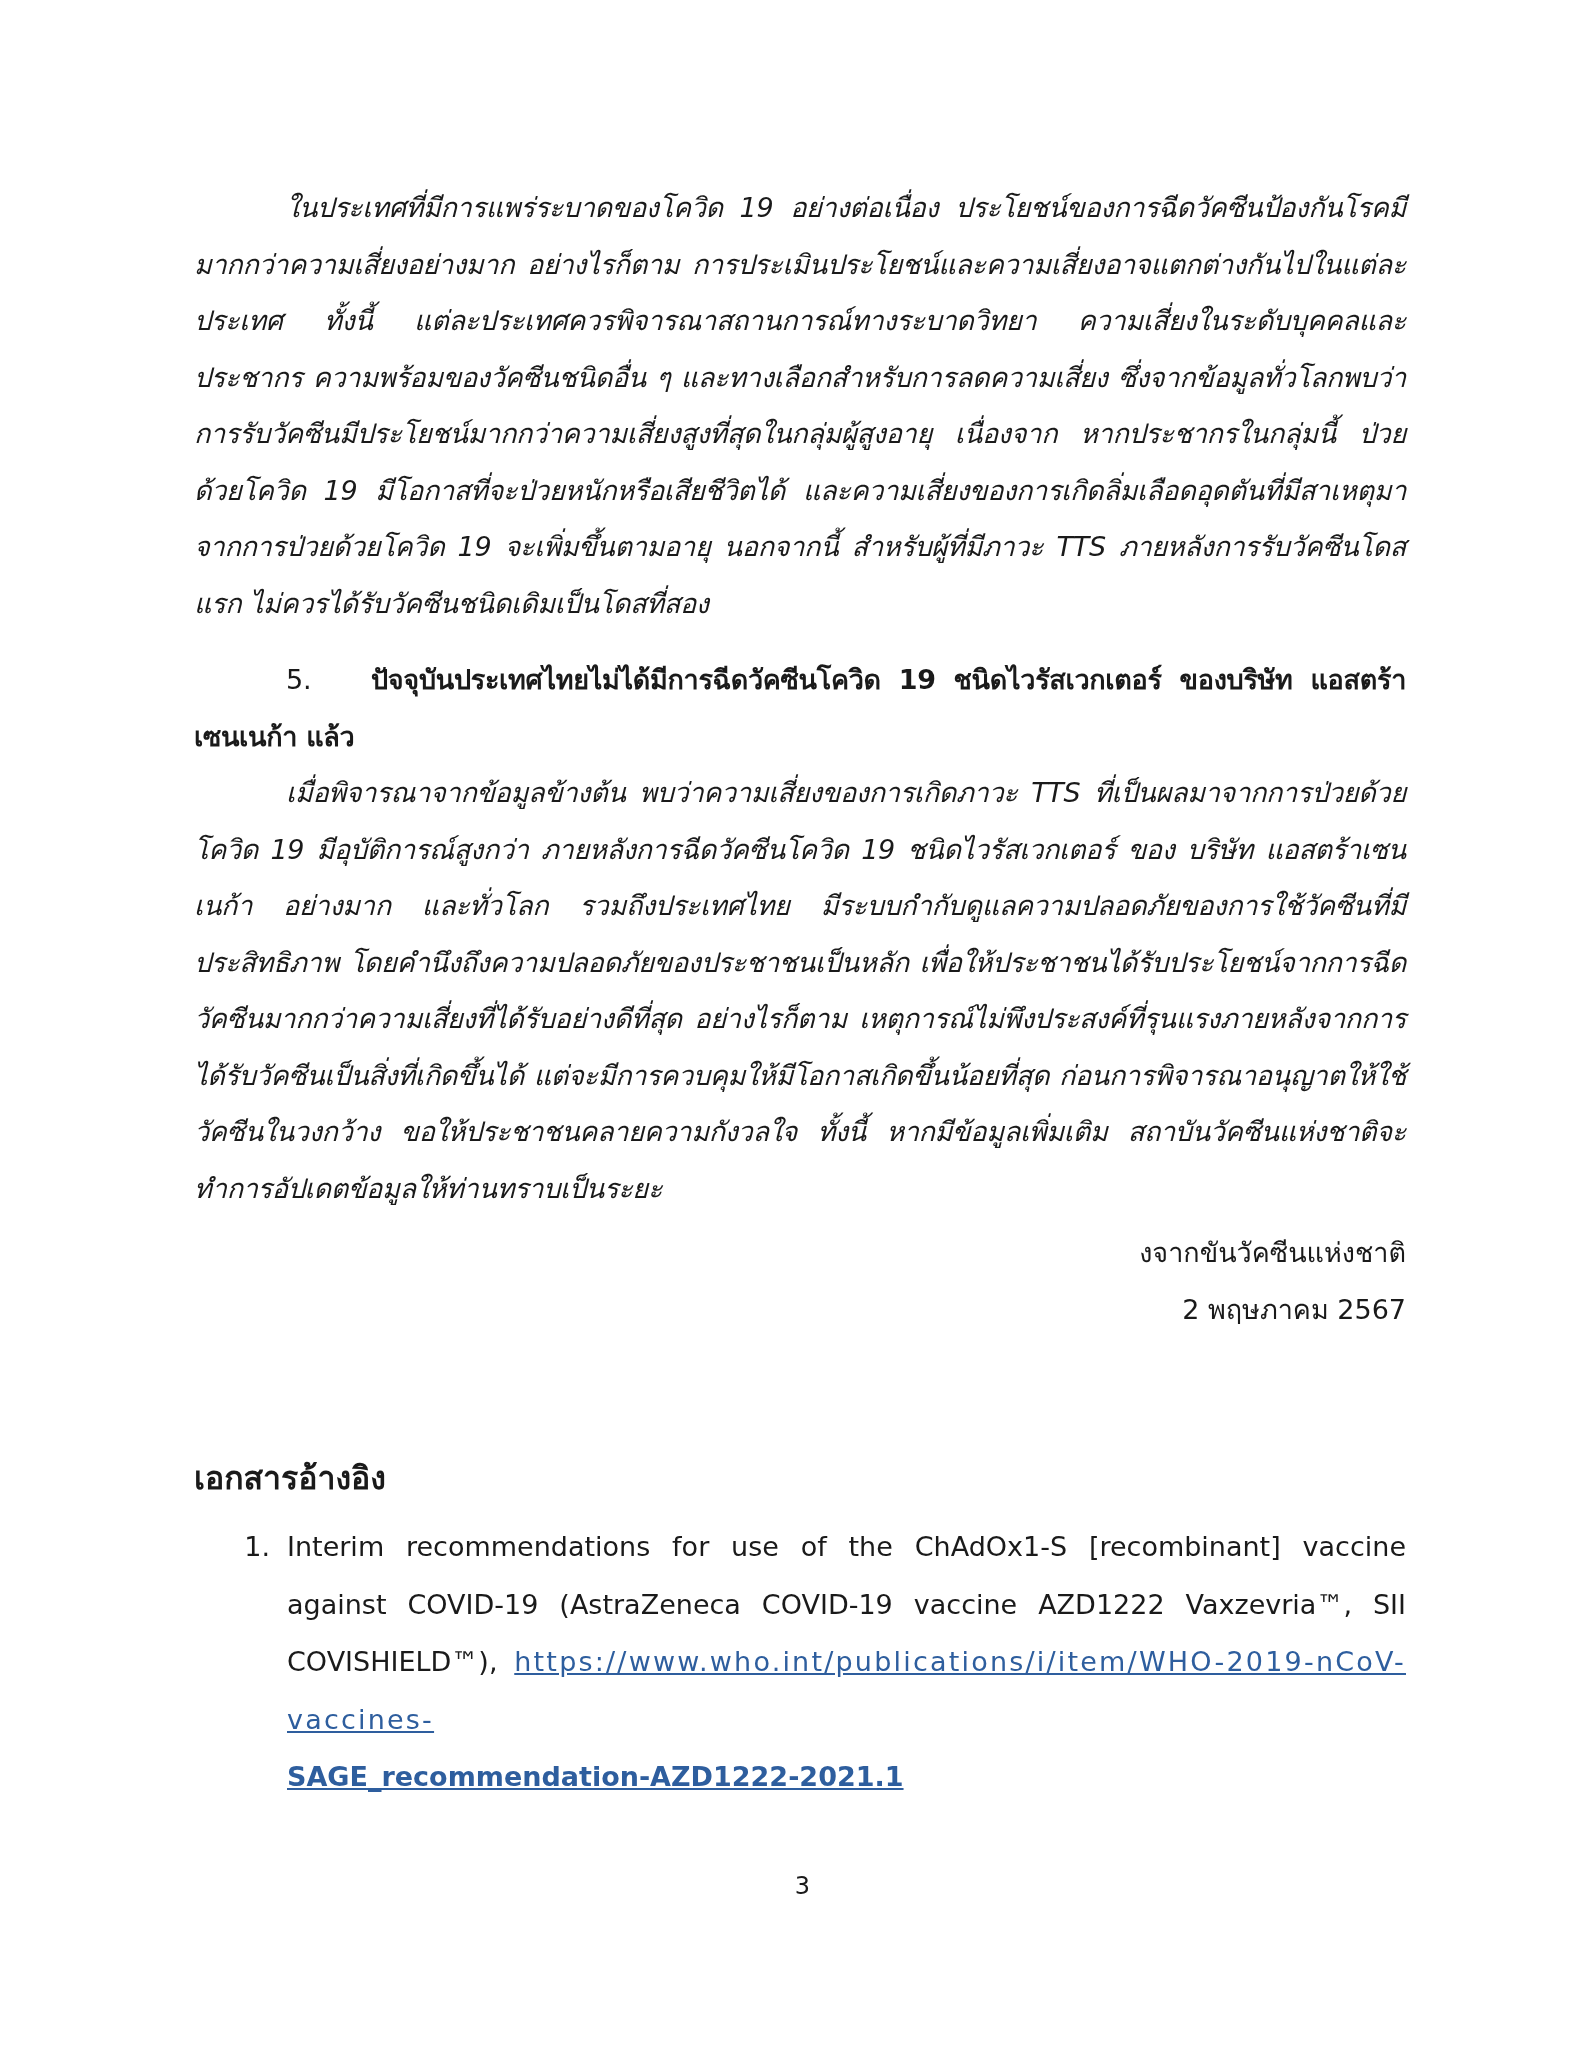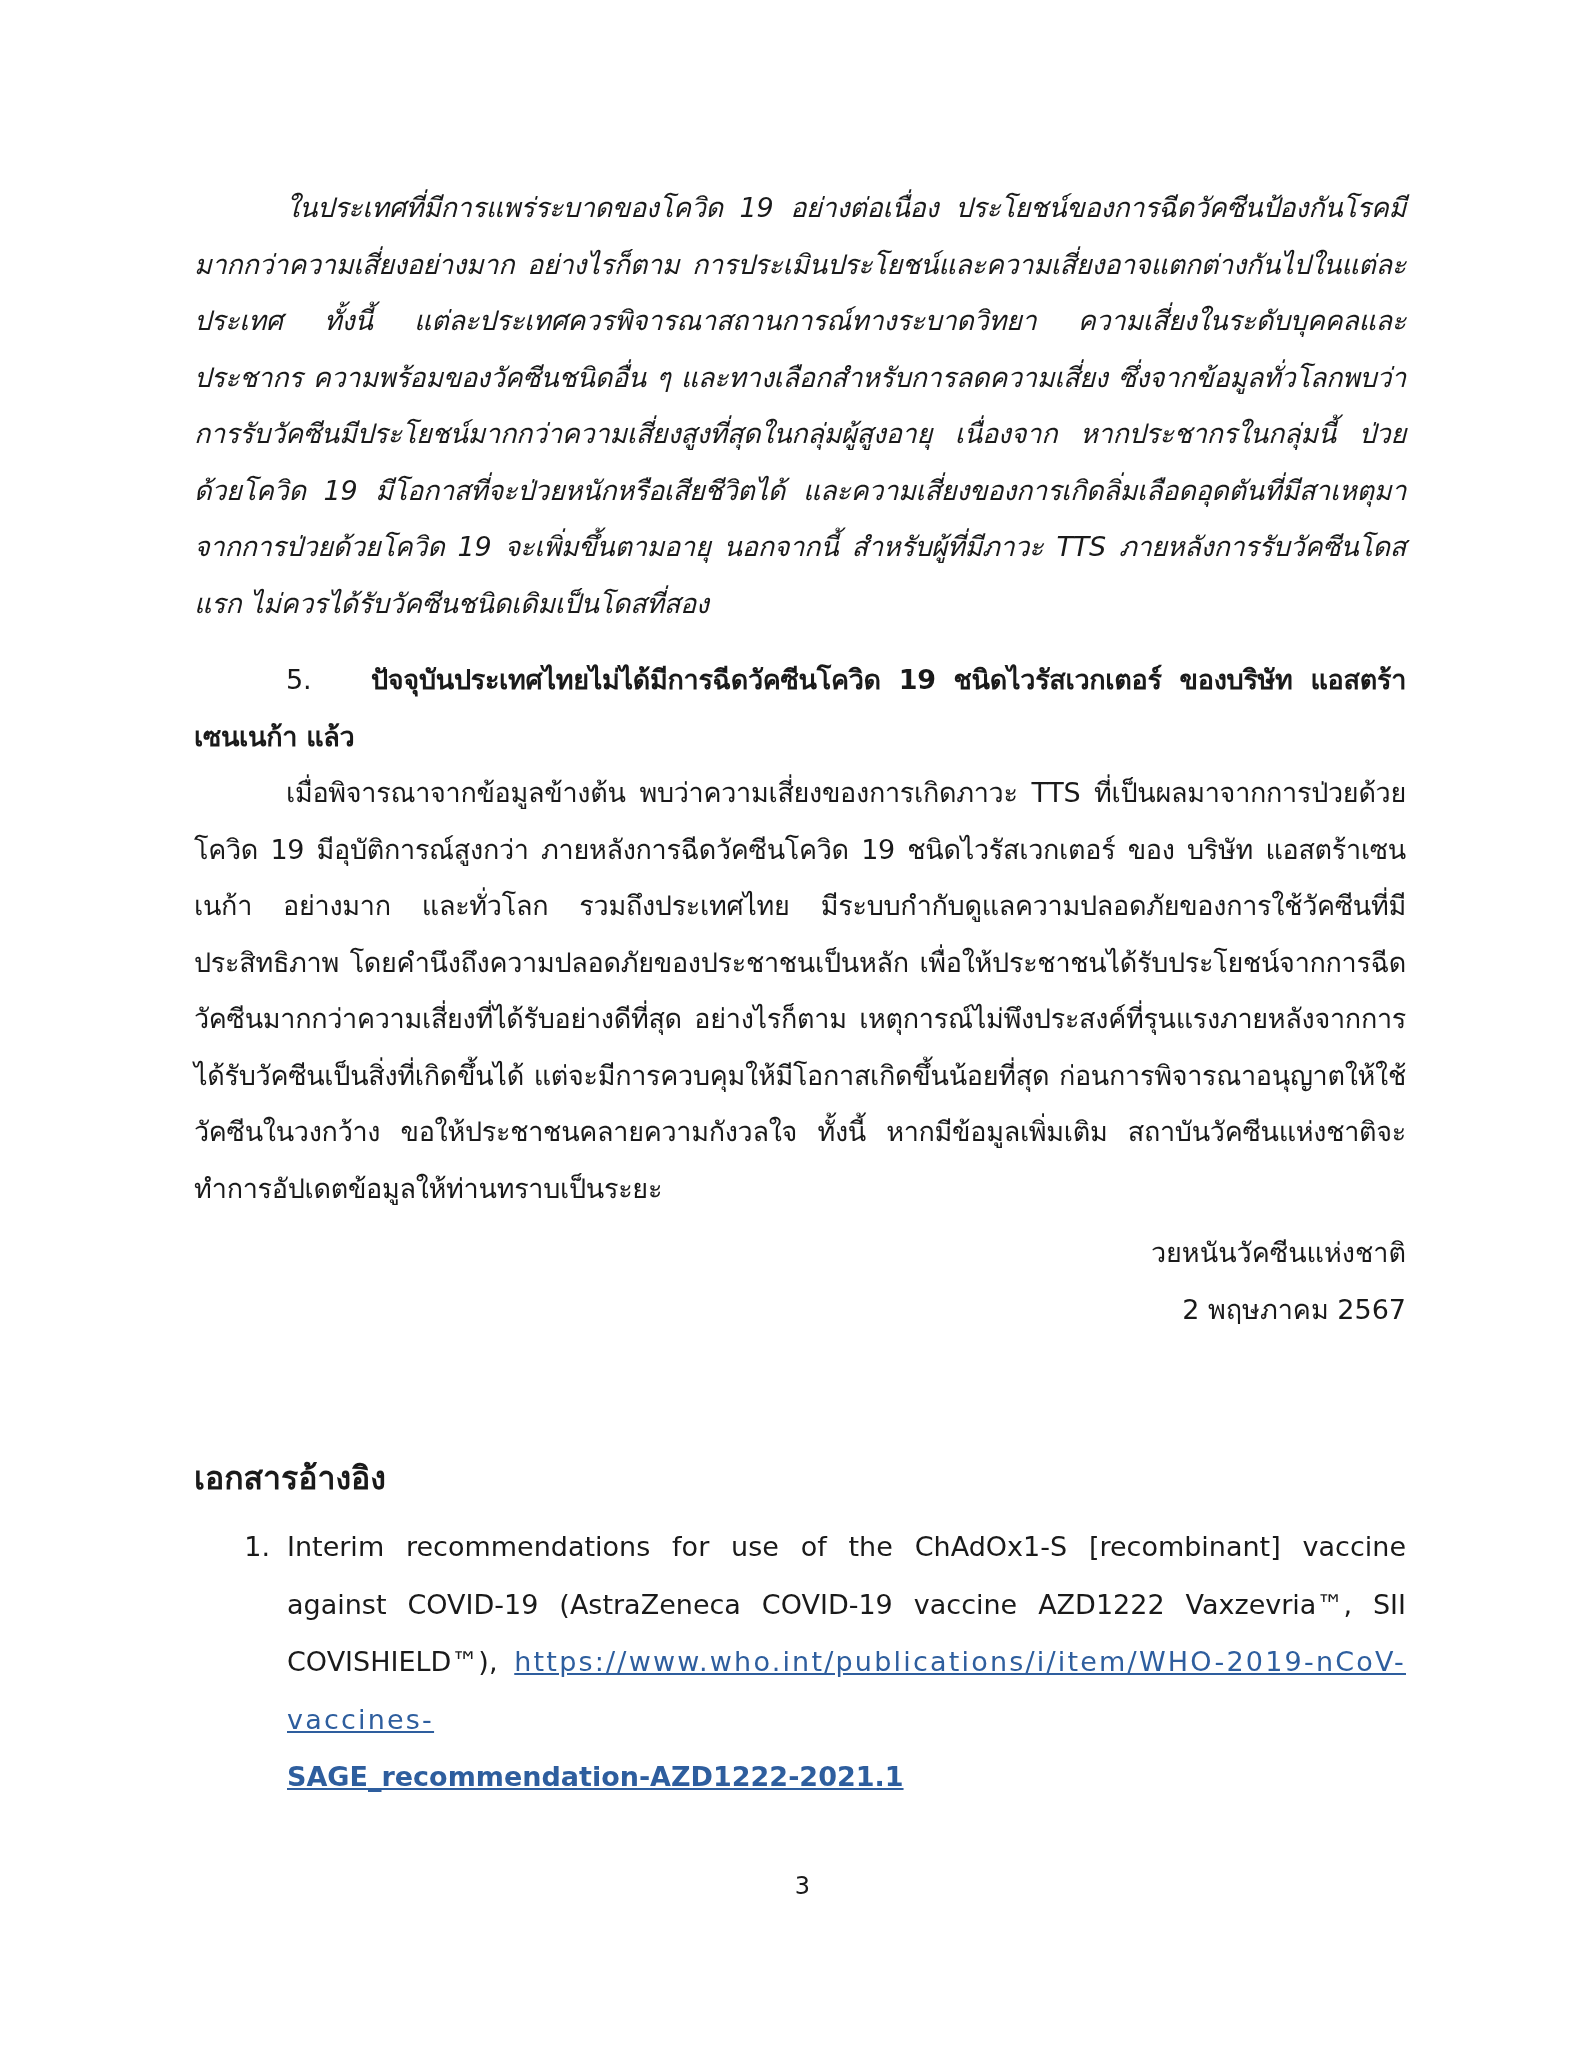--- a/index.html
+++ b/index.html
@@ -44,20 +44,21 @@
     }
     .item5 .num-inner {
       display: inline-block;
       font-weight: normal;
       margin-left: 92px;
       width: 85px;
     }
     .para-normal {
       top: 765px;
       text-indent: 92px;
+      font-style: italic;
     }
     .signature {
       position: absolute;
       right: 188px;
       top: 1225px;
       text-align: right;
       font-size: 27px;
       line-height: 56.5px;
     }
     .ref-heading {
@@ -119,21 +120,21 @@
 
   <div class="text-block para-italic">ในประเทศที่มีการแพร่ระบาดของโควิด 19 อย่างต่อเนื่อง ประโยชน์ของการฉีดวัคซีนป้องกันโรคมีมากกว่าความเสี่ยงอย่างมาก อย่างไรก็ตาม การประเมินประโยชน์และความเสี่ยงอาจแตกต่างกันไปในแต่ละประเทศ ทั้งนี้ แต่ละประเทศควรพิจารณาสถานการณ์ทางระบาดวิทยา ความเสี่ยงในระดับบุคคลและประชากร ความพร้อมของวัคซีนชนิดอื่น ๆ และทางเลือกสำหรับการลดความเสี่ยง ซึ่งจากข้อมูลทั่วโลกพบว่า การรับวัคซีนมีประโยชน์มากกว่าความเสี่ยงสูงที่สุดในกลุ่มผู้สูงอายุ เนื่องจาก หากประชากรในกลุ่มนี้ ป่วยด้วยโควิด 19 มีโอกาสที่จะป่วยหนักหรือเสียชีวิตได้ และความเสี่ยงของการเกิดลิ่มเลือดอุดตันที่มีสาเหตุมาจากการป่วยด้วยโควิด 19 จะเพิ่มขึ้นตามอายุ นอกจากนี้ สำหรับผู้ที่มีภาวะ TTS ภายหลังการรับวัคซีนโดสแรก ไม่ควรได้รับวัคซีนชนิดเดิมเป็นโดสที่สอง</div>
 
   <div class="text-block item5">
     <span class="num-inner">5.</span><span>ปัจจุบันประเทศไทยไม่ได้มีการฉีดวัคซีนโควิด 19 ชนิดไวรัสเวกเตอร์ ของบริษัท แอสตร้าเซนเนก้า แล้ว</span>
   </div>
 
   <div class="text-block para-normal">เมื่อพิจารณาจากข้อมูลข้างต้น พบว่าความเสี่ยงของการเกิดภาวะ TTS ที่เป็นผลมาจากการป่วยด้วยโควิด 19 มีอุบัติการณ์สูงกว่า ภายหลังการฉีดวัคซีนโควิด 19 ชนิดไวรัสเวกเตอร์ ของ บริษัท แอสตร้าเซนเนก้า อย่างมาก และทั่วโลก รวมถึงประเทศไทย มีระบบกำกับดูแลความปลอดภัยของการใช้วัคซีนที่มีประสิทธิภาพ โดยคำนึงถึงความปลอดภัยของประชาชนเป็นหลัก เพื่อให้ประชาชนได้รับประโยชน์จากการฉีดวัคซีนมากกว่าความเสี่ยงที่ได้รับอย่างดีที่สุด อย่างไรก็ตาม เหตุการณ์ไม่พึงประสงค์ที่รุนแรงภายหลังจากการได้รับวัคซีนเป็นสิ่งที่เกิดขึ้นได้ แต่จะมีการควบคุมให้มีโอกาสเกิดขึ้นน้อยที่สุด ก่อนการพิจารณาอนุญาตให้ใช้วัคซีนในวงกว้าง ขอให้ประชาชนคลายความกังวลใจ ทั้งนี้ หากมีข้อมูลเพิ่มเติม สถาบันวัคซีนแห่งชาติจะทำการอัปเดตข้อมูลให้ท่านทราบเป็นระยะ</div>
 
   <div class="signature">
-    <div>วยหนันวัคซีนแห่งชาติ</div>
+    <div>งจากขันวัคซีนแห่งชาติ</div>
     <div>2 พฤษภาคม 2567</div>
   </div>
 
   <div class="ref-heading">เอกสารอ้างอิง</div>
 
   <div class="ref-list">
     <div class="ref-item">
       <div class="ref-num">1.</div>
       <div class="ref-body">
         <span>Interim recommendations for use of the ChAdOx1-S [recombinant] vaccine against COVID-19 (AstraZeneca COVID-19 vaccine AZD1222 Vaxzevria™, SII COVISHIELD™),</span>

